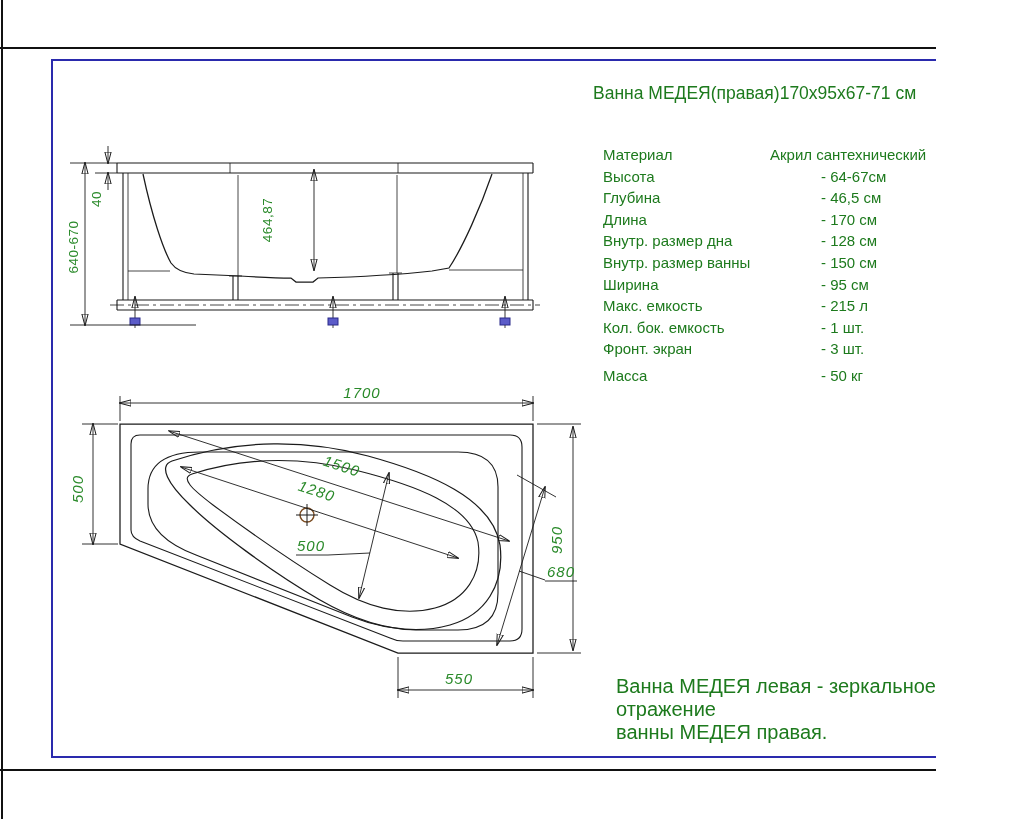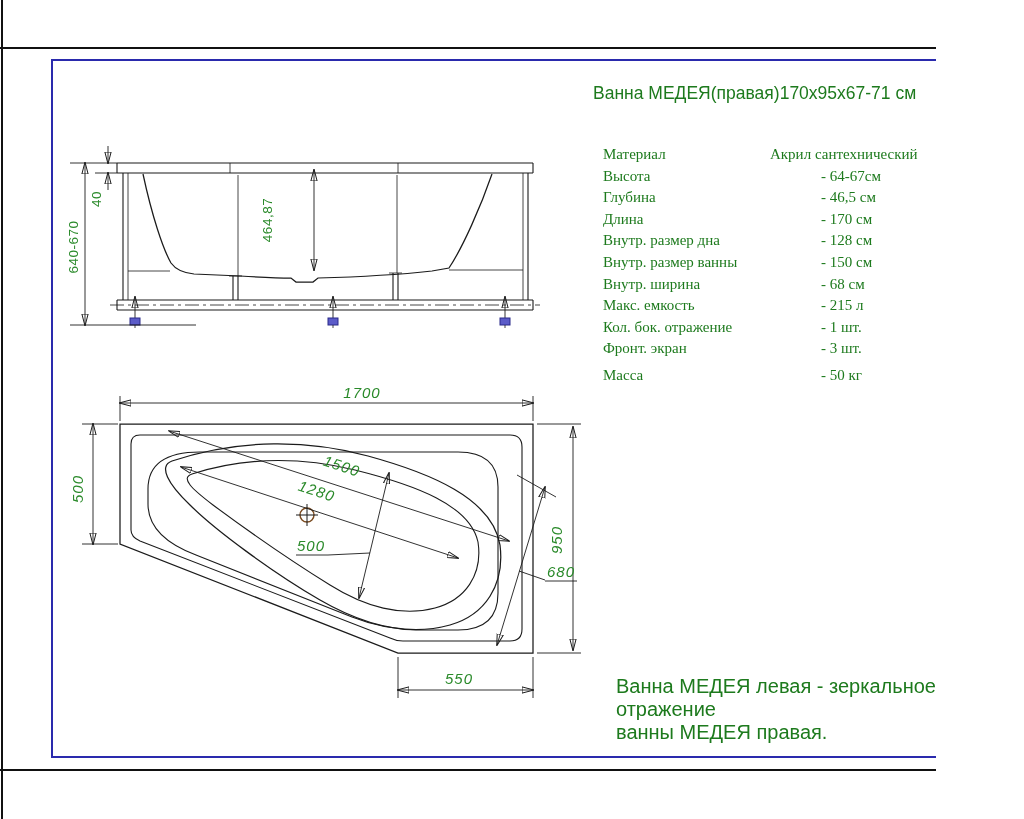--- a/index.html
+++ b/index.html
@@ -3,21 +3,21 @@
 <meta charset="utf-8">
 <style>
   html,body{margin:0;padding:0;background:#ffffff;}
   .sheet{position:relative;width:936px;height:819px;background:#ffffff;overflow:hidden;
          font-family:"Liberation Sans",sans-serif;}
   .hline,.vline{position:absolute;background:#111111;}
   .blue-frame{position:absolute;left:51px;top:59px;width:955px;height:695px;
               border:2px solid #2a2aad;background:transparent;}
   .title{position:absolute;left:593px;top:83px;width:400px;
          font-size:17.5px;color:#1d7a1d;white-space:nowrap;}
-  .specs{position:absolute;left:603px;top:146px;width:352px;color:#1d7a1d;font-size:15px;font-family:Liberation Serif, serif;}
+  .specs{position:absolute;left:603px;top:146px;width:352px;color:#1d7a1d;font-size:15px;}
   .spec-row{position:relative;height:21.6px;white-space:nowrap;}
   .spec-row:nth-child(11){margin-top:5px;}
   .spec-row:nth-child(12){margin-top:4px;}
   .spec-val{position:absolute;left:218px;top:0;}
   .spec-val.wide{left:167px;}
   .note{position:absolute;left:616px;top:675px;width:380px;color:#1d7a1d;
         font-size:20px;line-height:23px;}
   svg.draw{position:absolute;left:0;top:0;}
   svg.draw line, svg.draw path, svg.draw polyline{stroke:#1b1b1b;fill:none;}
   .lw{stroke-width:1.1px;}
@@ -45,23 +45,23 @@
 
   <div class="title">Ванна МЕДЕЯ(правая)170х95х67-71 см</div>
 
   <div class="specs">
     <div class="spec-row"><span>Материал</span><span class="spec-val wide">Акрил сантехнический</span></div>
     <div class="spec-row"><span>Высота</span><span class="spec-val">- 64-67см</span></div>
     <div class="spec-row"><span>Глубина</span><span class="spec-val">- 46,5 см</span></div>
     <div class="spec-row"><span>Длина</span><span class="spec-val">- 170 см</span></div>
     <div class="spec-row"><span>Внутр. размер дна</span><span class="spec-val">- 128 см</span></div>
     <div class="spec-row"><span>Внутр. размер ванны</span><span class="spec-val">- 150 см</span></div>
-    <div class="spec-row"><span>Внутр. ширина</span><span class="spec-val">- 68 см</span></div>
+    <div class="spec-row"><span>Ширина</span><span class="spec-val">- 95 см</span></div>
     <div class="spec-row"><span>Макс. емкость</span><span class="spec-val">- 215  л</span></div>
-    <div class="spec-row"><span>Кол. бок. отражение</span><span class="spec-val">- 1 шт.</span></div>
+    <div class="spec-row"><span>Кол. бок. емкость</span><span class="spec-val">- 1 шт.</span></div>
     <div class="spec-row"><span>Фронт. экран</span><span class="spec-val">- 3 шт.</span></div>
     <div class="spec-row"><span>Масса</span><span class="spec-val">- 50 кг</span></div>
   </div>
 
   <div class="note">
     <div>Ванна МЕДЕЯ левая - зеркальное отражение</div>
     <div>ванны МЕДЕЯ правая.</div>
   </div>
 
   <svg class="draw" width="1024" height="819" viewBox="0 0 1024 819">

